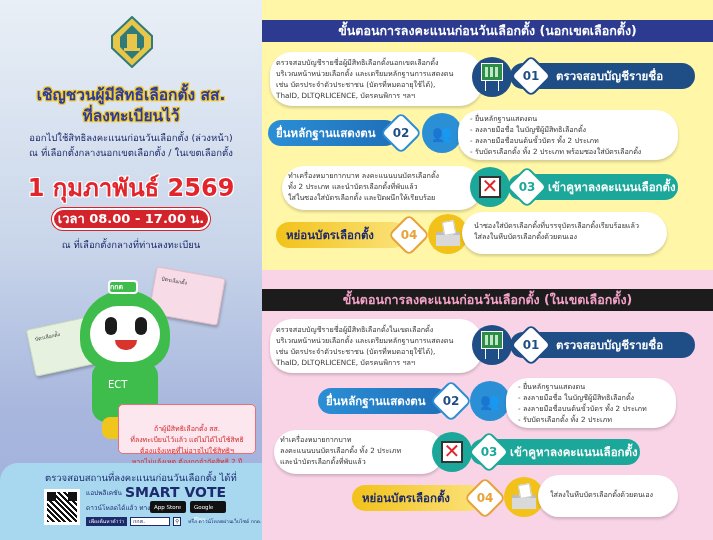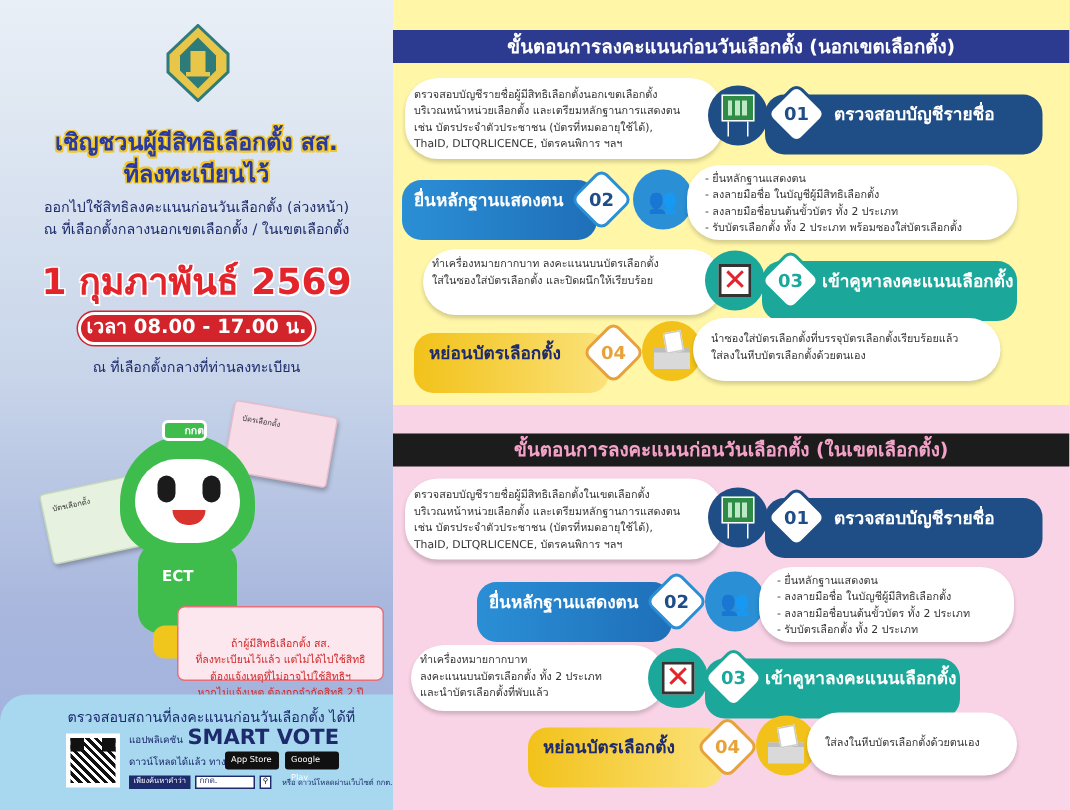--- a/index.html
+++ b/index.html
@@ -54,26 +54,26 @@
     border-radius: 45px 45px 30px 30px;
   }
   .robot-face {
     position: absolute; left: 70px; top: 44px; width: 70px; height: 56px; background: #fff; border-radius: 30px;
   }
   .robot-eye { position: absolute; width: 12px; height: 18px; background: #1b1b1b; border-radius: 6px; top: 55px; }
   .eye-l { left: 85px; } .eye-r { left: 115px; }
   .robot-mouth { position: absolute; left: 95px; top: 78px; width: 22px; height: 10px; background: #d9332e; border-radius: 0 0 12px 12px; }
   .robot-hat-label {
     position: absolute; left: 88px; top: 18px; width: 30px; height: 14px; background: #3ebd4d; border: 2px solid #fff;
-    border-radius: 4px; color: #fff; font-size: 7px; font-weight: bold; text-align: right; line-height: 10px;
+    border-radius: 4px; color: #fff; font-size: 7px; font-weight: bold; text-align: left; line-height: 10px;
   }
   .robot-body {
     position: absolute; left: 72px; top: 100px; width: 66px; height: 60px; background: #3ebd4d; border-radius: 14px;
   }
-  .robot-body-text { position: absolute; left: 88px; top: 117px; font-size: 10px; color: #fff; font-weight: bold; }
+  .robot-body-text { position: absolute; left: 88px; top: 117px; font-size: 10px; color: #fff; font-weight: normal; }
   .robot-legs { position: absolute; left: 82px; top: 155px; width: 46px; height: 22px; background: #f0c51c; border-radius: 8px; }
 
   .warn-box {
     position: absolute; left: 118px; top: 404px; width: 138px; height: 50px;
     background: #fde7ef; border: 1.5px solid #e3707a; border-radius: 5px;
     font-size: 7px; color: #d02a2a; text-align: center; line-height: 11px; padding-top: 19px;
   }
 
   .check-panel {
     position: absolute; left: 0; top: 463px; width: 262px; height: 77px;
@@ -127,21 +127,21 @@
     position: absolute; width: 40px; height: 40px; border-radius: 50%;
     display: flex; align-items: center; justify-content: center;
   }
   .diamond {
     position: absolute; width: 30px; height: 30px; background: #fff; transform: rotate(45deg); border-radius: 6px;
   }
   .diamond-num {
     position: absolute; width: 30px; height: 30px; text-align: center; line-height: 30px; font-weight: bold; font-size: 12px;
   }
   .pill {
-    position: absolute; height: 40px; border-radius: 13px; font-weight: bold; font-size: 11.5px; line-height: 26px;
+    position: absolute; height: 26px; border-radius: 13px; font-weight: bold; font-size: 11.5px; line-height: 26px;
   }
 
   
   .board {
     width: 22px; height: 18px; background: #2f8c47; border: 1px solid #fff; position: relative;
   }
   .board::before {
     content: ""; position: absolute; left: 3px; top: 3px; width: 14px; height: 10px;
     background: repeating-linear-gradient(90deg, #bfe8c6 0 3px, transparent 3px 5px);
   }
@@ -236,20 +236,21 @@
   </div>
   <div class="bubble" style="left:196px;top:110px;width:220px;height:50px;padding:3px 8px 0 12px;">
     <div>- ยื่นหลักฐานแสดงตน</div>
     <div>- ลงลายมือชื่อ ในบัญชีผู้มีสิทธิเลือกตั้ง</div>
     <div>- ลงลายมือชื่อบนต้นขั้วบัตร ทั้ง 2 ประเภท</div>
     <div>- รับบัตรเลือกตั้ง ทั้ง 2 ประเภท พร้อมซองใส่บัตรเลือกตั้ง</div>
   </div>
 
   <div class="bubble right-align" style="left:20px;top:166px;width:200px;height:44px;padding:4px 20px 0 6px;">
     <div>ทำเครื่องหมายกากบาท ลงคะแนนบนบัตรเลือกตั้ง</div>
+    <div>ทั้ง 2 ประเภท และนำบัตรเลือกตั้งที่พับแล้ว</div>
     <div>ใส่ในซองใส่บัตรเลือกตั้ง และปิดผนึกให้เรียบร้อย</div>
   </div>
   <div class="pill" style="left:246px;top:174px;width:170px;background:#1ba89a;color:#fff;padding-left:40px;">เข้าคูหาลงคะแนนเลือกตั้ง</div>
   <div class="circle" style="left:208px;top:167px;background:#1ba89a;">
     <div class="xbox">✕</div>
   </div>
   <div class="diamond" style="left:250px;top:172px;border:2px solid #1ba89a;"></div>
   <div class="diamond-num" style="left:250px;top:172px;color:#1ba89a;">03</div>
 
   <div class="pill" style="left:14px;top:222px;width:130px;background:linear-gradient(90deg,#f2c21a,#fbe27a);color:#1d2a6b;padding-left:10px;">หย่อนบัตรเลือกตั้ง</div>

